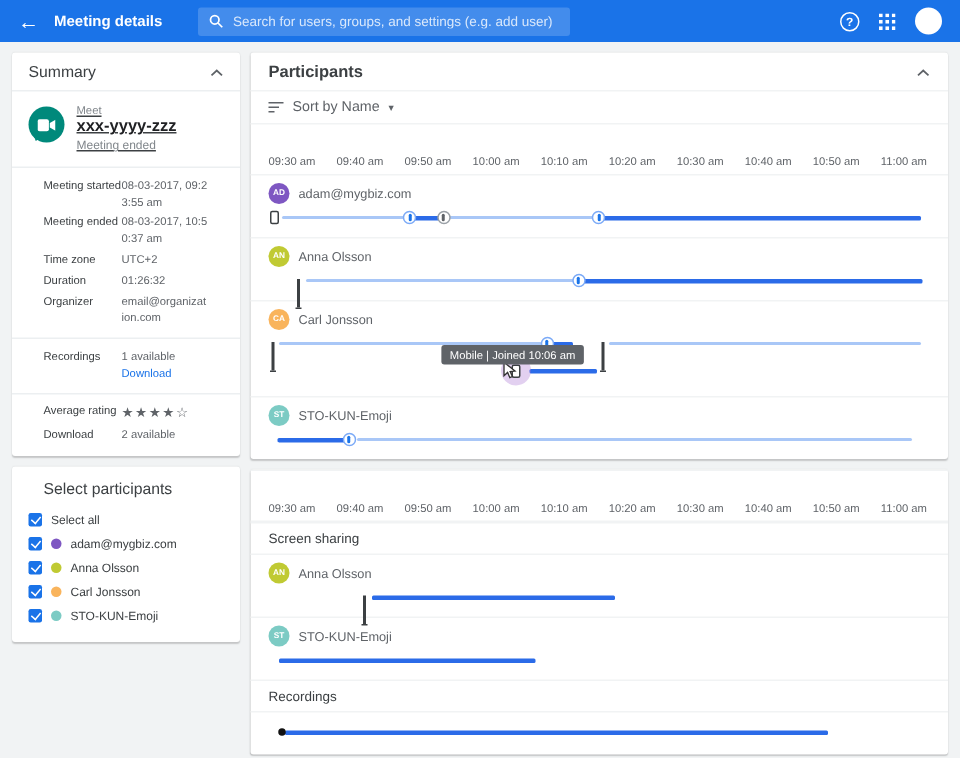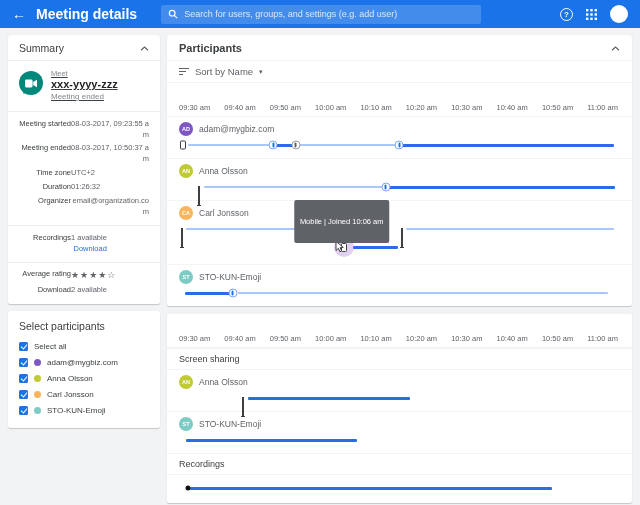--- a/index.html
+++ b/index.html
@@ -2,22 +2,22 @@
 <html><head>
 <meta charset="utf-8">
 <style>
   * { box-sizing: border-box; margin: 0; padding: 0; }
   html,body { width:640px; height:505px; overflow:hidden; }
   body { font-family:"Liberation Sans", sans-serif; background:#f1f3f4; color:#3c4043; }
 
   
   .topbar { height:28px; background:#1a73e8; display:flex; align-items:center; padding:0 12px; gap:10px; }
   .back-arrow { color:#fff; font-size:14px; line-height:1; cursor:pointer; }
-  .topbar-title { color:#fff; font-size:14px; font-weight:700; margin-right:14px; white-space:nowrap; }
-  .searchbox { width:320px; height:19px; background:rgba(255,255,255,.18); border-radius:2px; display:flex; align-items:center; padding:0 7px; gap:6px;justify-content:flex-end; }
+  .topbar-title { color:#fff; font-size:10px; font-weight:700; margin-right:14px; white-space:nowrap; }
+  .searchbox { width:248px; height:19px; background:rgba(255,255,255,.18); border-radius:2px; display:flex; align-items:center; padding:0 7px; gap:6px;justify-content:flex-end; }
   .searchbox svg { flex:none; }
   .searchbox input { flex:1; background:transparent; border:none; outline:none; color:#fff; font-size:9px; font-family:inherit; }
   .searchbox input::placeholder { color:rgba(255,255,255,.8); }
   .top-right { margin-left:auto; display:flex; align-items:center; gap:13px; }
   .help-icon { width:13px; height:13px; border:1.2px solid #fff; border-radius:50%; color:#fff; font-size:8px; font-weight:700; display:flex; align-items:center; justify-content:center; }
   .avatar-top { width:18px; height:18px; border-radius:50%; background:#fff; }
 
   
   .content { display:flex; padding:7px 8px 0 8px; gap:7px; align-items:flex-start; }
   .sidebar { width:152px; flex:none; }
@@ -28,29 +28,29 @@
 
   
   .card-h { display:flex; align-items:center; justify-content:space-between; padding:7px 11px 6px; font-size:10.5px; color:#3c4043; border-bottom:1px solid #eceff1; }
   .meet-row { display:flex; gap:8px; padding:8px 11px 9px; border-bottom:1px solid #eceff1; align-items:flex-start; }
   .meet-logo { width:24px; height:24px; border-radius:50%; background:#00897b; position:relative; flex:none; display:flex; align-items:center; justify-content:center; margin-top:2px; }
   .meet-logo::after { content:''; position:absolute; left:1px; bottom:-3px; border:4px solid transparent; border-top:5px solid #00897b; transform:rotate(18deg); }
   .meet-txt { line-height:1.25;text-decoration:underline; }
   .meet-product { font-size:7.5px; color:#80868b; }
   .meet-code { font-size:11px; font-weight:700; color:#202124; }
   .meet-status { font-size:8px; color:#80868b; }
-  .kv-block { padding:5px 0 6px; border-bottom:1px solid #eceff1;text-align:right; }
+  .kv-block { padding:5px 10px 6px; border-bottom:1px solid #eceff1; }
   .kv { display:flex; padding:1.5px 11px; font-size:7.5px; line-height:1.45; }
   .kv .k { width:52px; flex:none; color:#3c4043; }
   .kv .v { color:#5f6368; word-break:break-all; }
   .link { color:#1a73e8; cursor:pointer; }
   .stars { font-size:9px; color:#424242; letter-spacing:1px; }
 
   
-  .sel-title { padding:9px 11px 7px; font-size:10.5px; color:#3c4043; }
+  .sel-title { padding:9px 21px 7px; font-size:10.5px; color:#3c4043; }
   .chk-list { padding:0 0 9px; }
   .chk-row { display:flex; align-items:center; gap:6px; padding:3.5px 11px; font-size:8px; color:#3c4043; }
   .cb { width:9px; height:9px; background:#1a73e8; border-radius:1.5px; position:relative; flex:none; cursor:pointer; }
   .cb::after { content:''; position:absolute; left:2.5px; top:0.8px; width:3px; height:5px; border:solid #fff; border-width:0 1.4px 1.4px 0; transform:rotate(40deg); }
   .pdot { width:7px; height:7px; border-radius:50%; flex:none; }
 
   
   .panel-h { display:flex; align-items:center; padding:7px 12px 6px; }
   .panel-title { font-size:11px; font-weight:700; color:#3c4043; display:flex; align-items:center; gap:6px; }
   .panel-sub { font-size:10px; color:#5f6368; margin-left:10px; padding-left:10px; border-left:1px solid #dadce0; }
@@ -83,21 +83,21 @@
   .mk-device { width:9px; height:7px; background:#3c4043; border-radius:1px; position:relative; }
   .mk-device::after { content:''; position:absolute; left:1.5px; top:2px; width:4px; height:3px; border-top:1px solid #fff; border-bottom:1px solid #fff; }
   .mk-circle { width:9px; height:9px; border-radius:50%; background:#fff; border:1px solid #7baaf7; display:flex; align-items:center; justify-content:center; }
   .mk-circle i { display:block; width:2px; height:4.5px; background:#1a73e8; border-radius:1px; }
   .mk-circle.muted { border-color:#9aa0a6; }
   .mk-circle.muted i { background:#5f6368; }
   .mk-dot { width:5px; height:5px; border-radius:50%; background:#111; }
   .mk-hl { width:20px; height:20px; border-radius:50%; background:rgba(167,112,210,.33); display:flex; align-items:center; justify-content:center; }
   .mk-hl .mk-phone { width:6px; height:9px; }
   .cursor-svg { position:absolute; left:1px; top:4px; z-index:3; }
-  .tt { position:absolute; bottom:15px; left:50%; transform:translateX(-52%); background:#5f6368; color:#fff; font-size:7.5px; padding:17px 6px; border-radius:2px; white-space:nowrap; z-index:4; }
+  .tt { position:absolute; bottom:15px; left:50%; transform:translateX(-52%); background:#5f6368; color:#fff; font-size:7.5px; padding:2px 6px; border-radius:2px; white-space:nowrap; z-index:4; }
 
   .sec-label { font-size:9px; color:#3c4043; padding:5px 12px; border-top:1px solid #f1f3f4; }
   .rec-row { padding:6px 14px 8px 12px; border-top:1px solid #f1f3f4; }
 </style>
 </head>
 <body>
 
 <header class="topbar">
   <span class="back-arrow">←</span>
   <span class="topbar-title">Meeting details</span>

